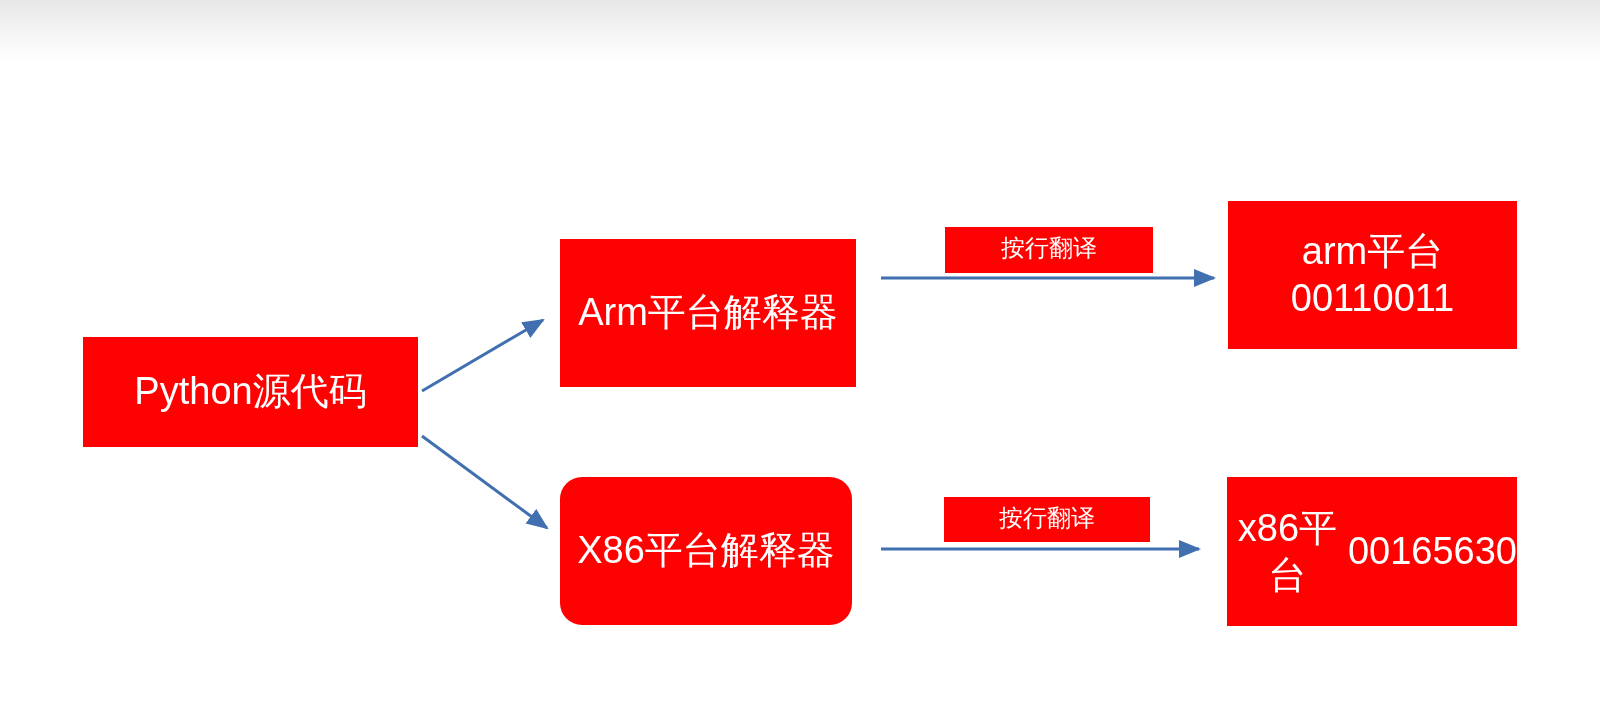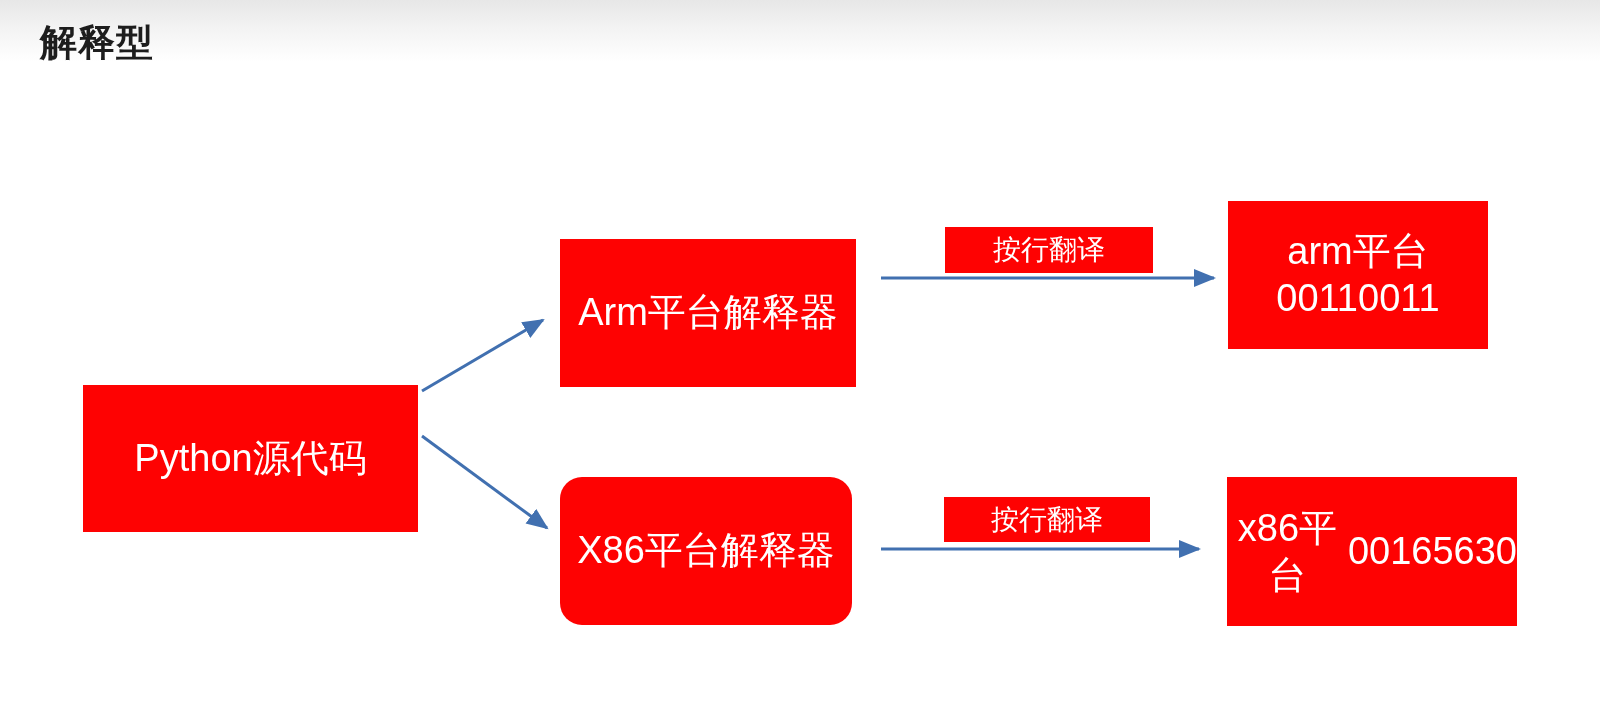--- a/index.html
+++ b/index.html
@@ -31,52 +31,52 @@
     position: absolute;
     background: #fe0202;
     color: #ffffff;
     display: flex;
     align-items: center;
     justify-content: center;
     text-align: center;
     font-size: 38px;
     line-height: 1.2;
   }
-  .box-python { left: 83px;  top: 337px; width: 335px; height: 147px; margin-top: 48px; }
+  .box-python { left: 83px;  top: 337px; width: 335px; height: 110px; }
   .box-arm    { left: 560px; top: 203px; width: 296px; height: 148px; margin-top: 36px; }
   .box-x86    { left: 560px; top: 477px; width: 292px; height: 148px; border-radius: 22px; }
-  .box-arm-out{ left: 1228px; top: 201px; width: 260px; height: 148px; flex-direction: column; }
+  .box-arm-out{ left: 1228px; top: 201px; width: 289px; height: 148px; flex-direction: column; }
   .box-x86-out{ left: 1227px; top: 477px; width: 290px; height: 149px; flex-direction: row; }
   .out-line { display: block; line-height: 47px; }
   .arrow-label {
     position: absolute;
     background: #fe0202;
     color: #ffffff;
     display: flex;
     align-items: center;
     justify-content: center;
-    font-size: 28px;
+    font-size: 24px;
     line-height: 1;
+    font-family: Liberation Mono, monospace;
   }
   .label-top    { left: 945px; top: 227px; width: 208px; height: 46px; }
   .label-bottom { left: 944px; top: 497px; width: 206px; height: 45px; }
   #arrow-layer {
     position: absolute;
     left: 0; top: 0;
     width: 1600px;
     height: 725px;
     pointer-events: none;
   }
 </style>
 </head>
 <body>
 
 <div id="canvas">
 
-  <div class="page-title">解释型</div>
 
   <div class="red-box box-python">
     <span>Python源代码</span>
   </div>
 
   <div class="red-box box-arm">
     <span>Arm平台解释器</span>
   </div>
 
   <div class="arrow-label label-top">

